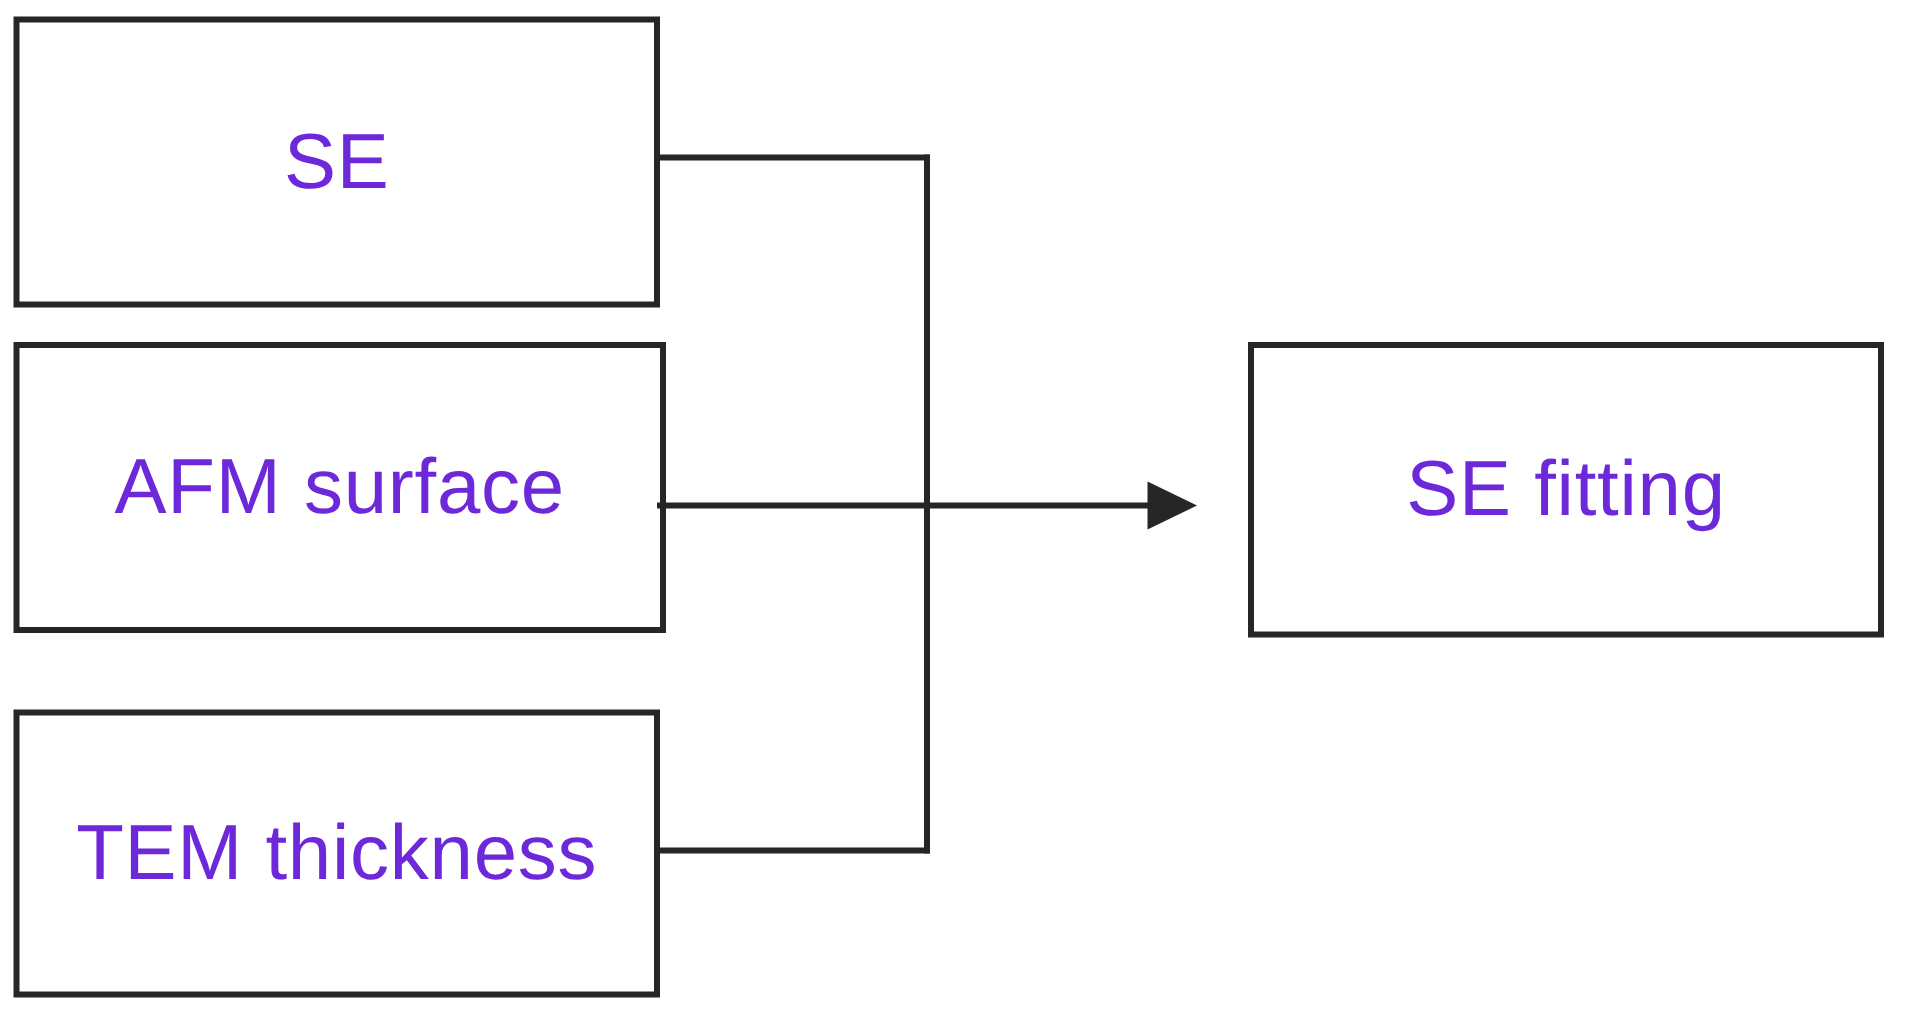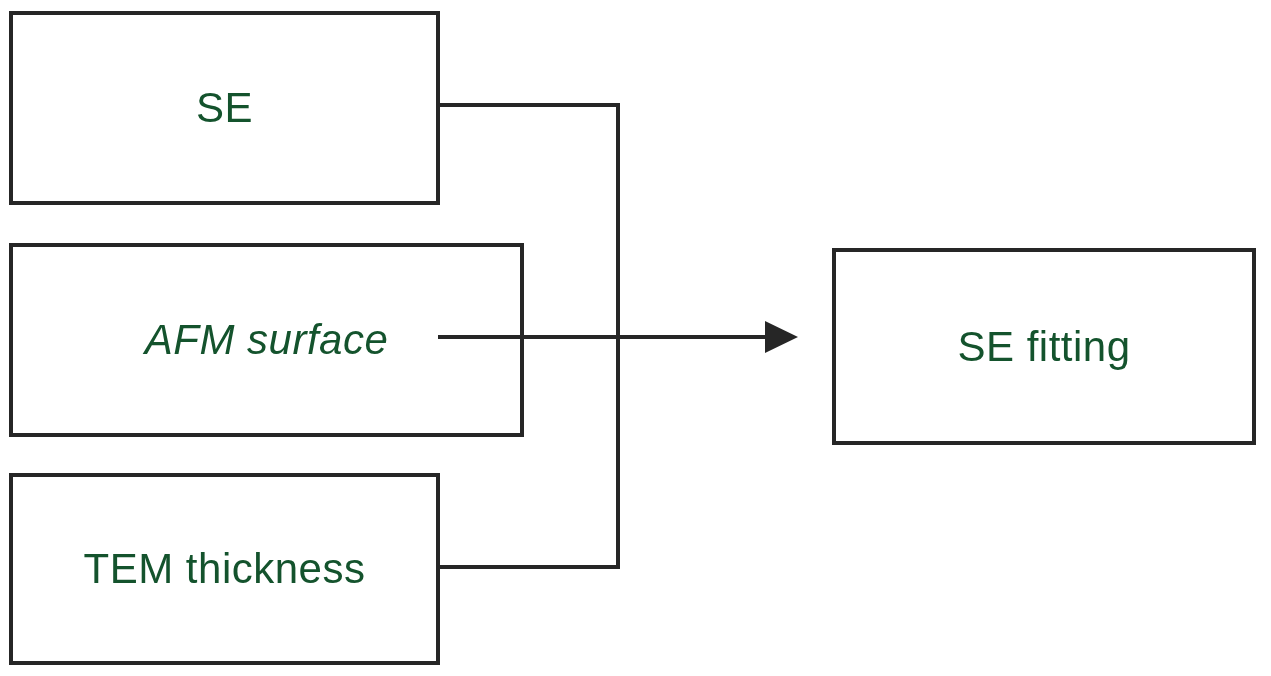--- a/index.html
+++ b/index.html
@@ -19,30 +19,30 @@
     position: absolute;
     box-sizing: border-box;
     border: 4px solid #262626;
     background: #ffffff;
     display: flex;
     align-items: center;
     justify-content: center;
     text-align: center;
   }
   .node .label {
-    color: #14532d;
-    font-size: 42px;
+    color: #6d28d9;
+    font-size: 52px;
     line-height: 1.55;
     letter-spacing: 0.5px;
   }
   
   .node-se-measurement { left: 9px;   top: 11px;  width: 431px; height: 194px; }
-  .node-afm            { left: 9px;   top: 243px; width: 515px; height: 194px; font-style: italic; }
+  .node-afm            { left: 9px;   top: 228px; width: 435px; height: 194px; }
   .node-tem            { left: 9px;   top: 473px; width: 431px; height: 192px; }
-  .node-se-fitting     { left: 832px; top: 248px; width: 424px; height: 197px; }
+  .node-se-fitting     { left: 832px; top: 228px; width: 424px; height: 197px; }
 
   
   .line {
     position: absolute;
     background: #262626;
   }
   .conn-se-h     { left: 438px; top: 103px; width: 182px; height: 4px; }
   .conn-vertical { left: 616px; top: 103px; width: 4px;  height: 466px; }
   .conn-tem-h    { left: 438px; top: 565px; width: 182px; height: 4px; }
   .conn-arrow-shaft { left: 438px; top: 335px; width: 330px; height: 4px; }

